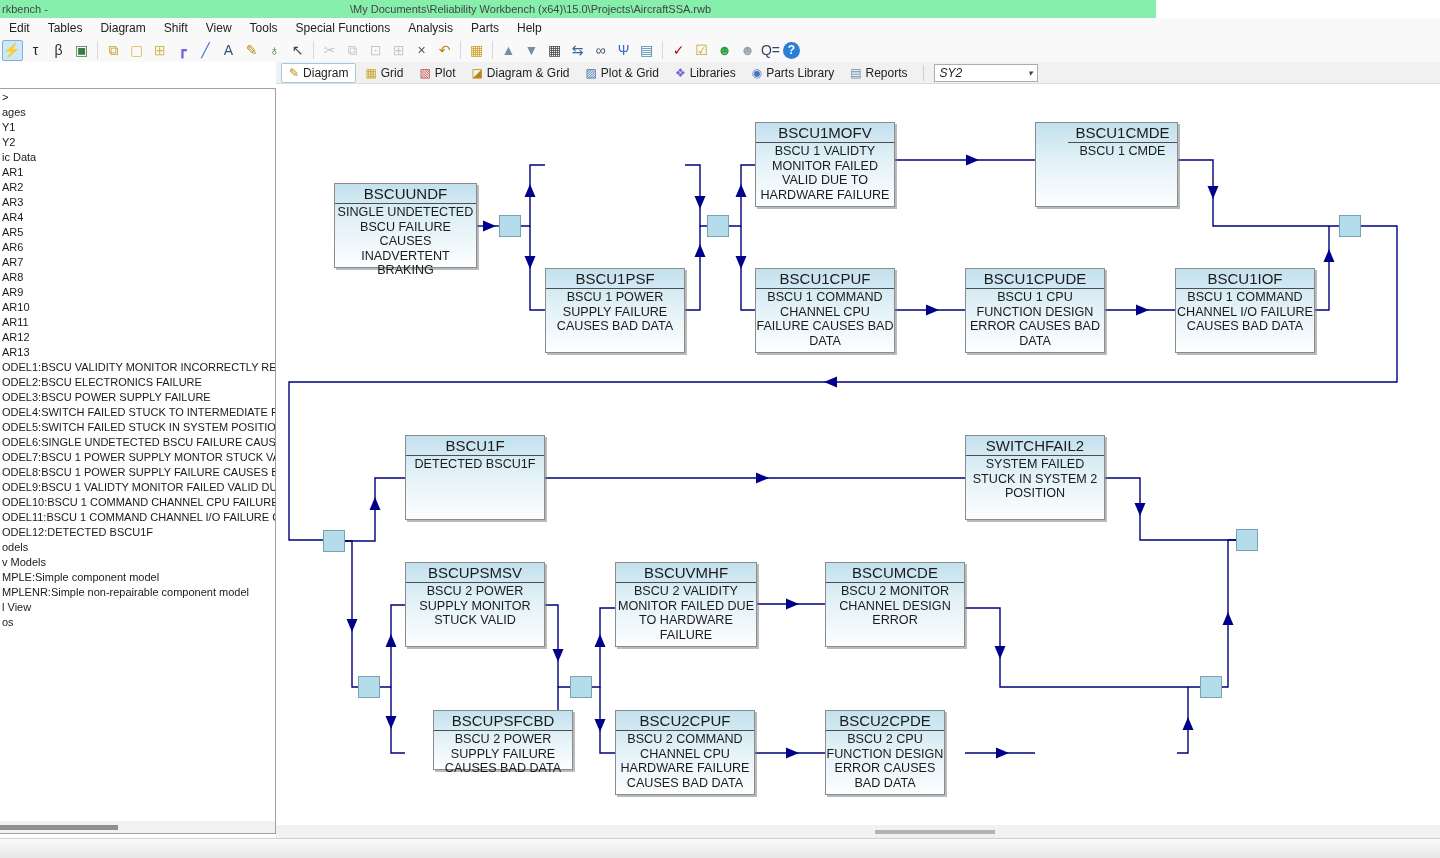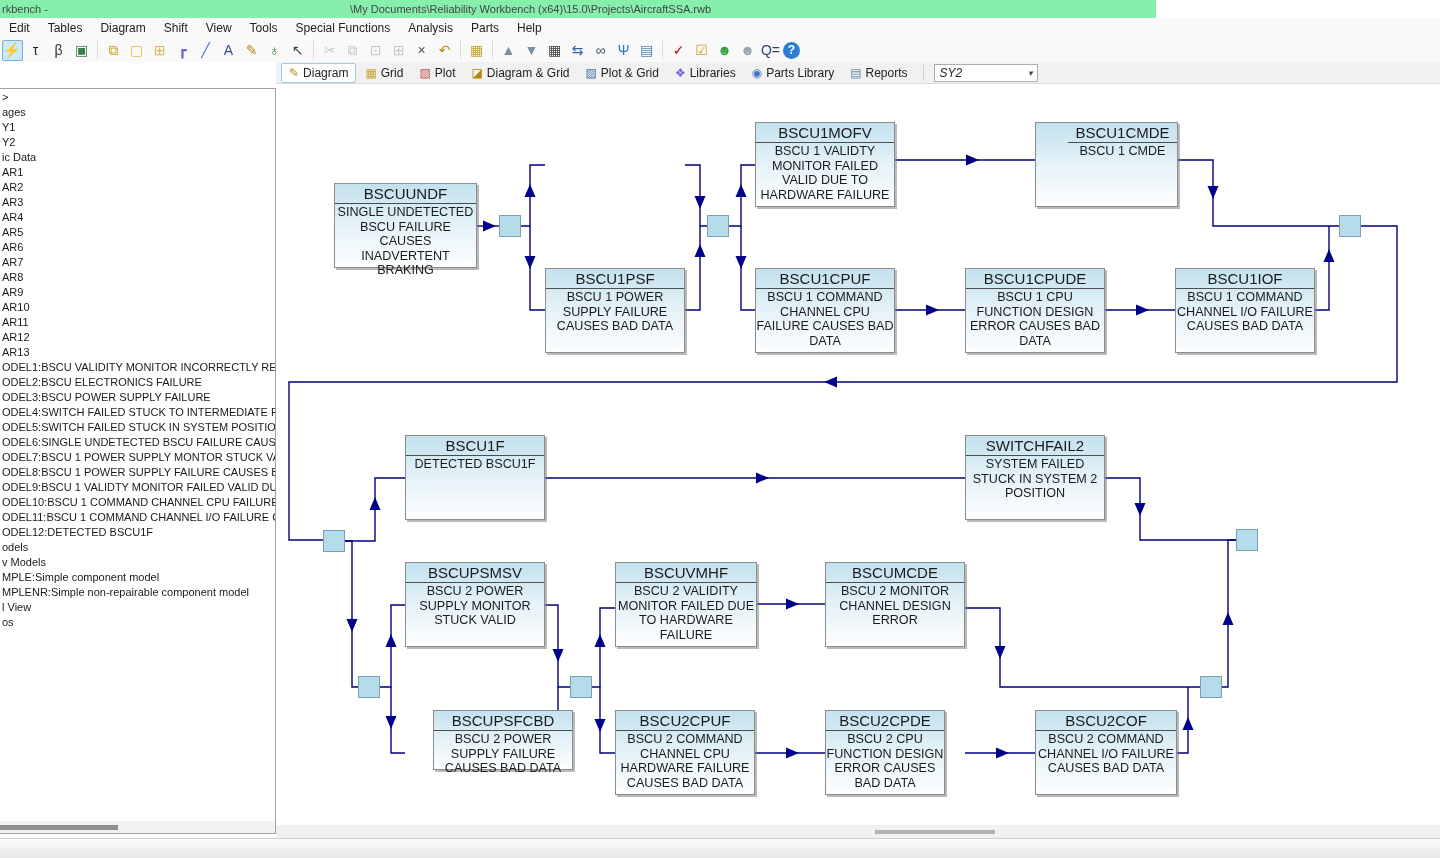--- a/index.html
+++ b/index.html
@@ -338,20 +338,16 @@
         <div class="block-desc">BSCU 2 POWER SUPPLY FAILURE CAUSES BAD DATA</div>
       </div>
       <div class="block" style="left: 339px; top: 626px; width: 140px; height: 85px;">
         <div class="block-title">BSCU2CPUF</div>
         <div class="block-desc">BSCU 2 COMMAND CHANNEL CPU HARDWARE FAILURE CAUSES BAD DATA</div>
       </div>
       <div class="block" style="left: 549px; top: 626px; width: 120px; height: 85px;">
         <div class="block-title">BSCU2CPDE</div>
         <div class="block-desc">BSCU 2 CPU FUNCTION DESIGN ERROR CAUSES BAD DATA</div>
       </div>
-      <div class="block" style="left: 759px; top: 626px; width: 142px; height: 85px;">
-        <div class="block-title">BSCU2COF</div>
-        <div class="block-desc">BSCU 2 COMMAND CHANNEL I/O FAILURE CAUSES BAD DATA</div>
-      </div>
     </div>
 
   <div id="statusbar"></div>
 </div>
 
 </body></html>

